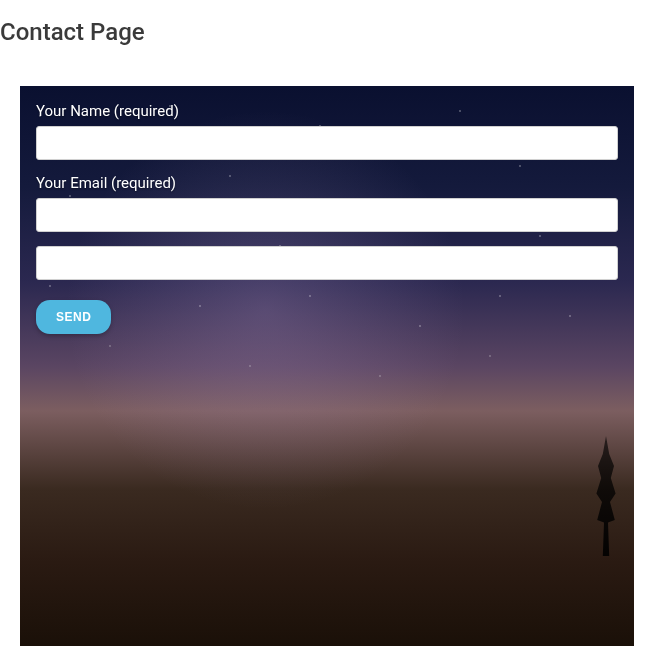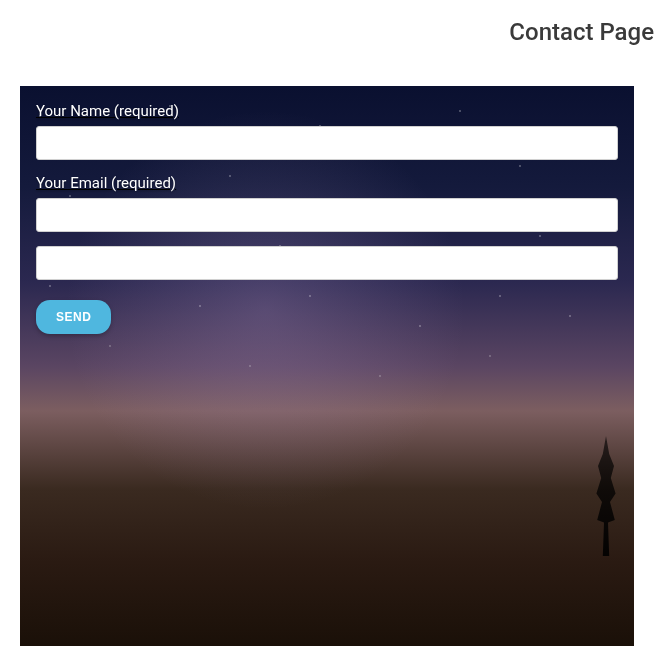--- a/index.html
+++ b/index.html
@@ -4,21 +4,21 @@
 <style>
   * { box-sizing: border-box; margin: 0; padding: 0; }
   body {
     font-family: -apple-system, BlinkMacSystemFont, "Segoe UI", Roboto, "Helvetica Neue", Arial, sans-serif;
     background: #ffffff;
     width: 654px;
     height: 671px;
     overflow: hidden;
   }
   .page-title {
-    text-align: right;
+    text-align: left;
     font-size: 24px;
     font-weight: 500;
     color: #3a3a3a;
     margin-top: 18px;
     margin-bottom: 40px;
   }
   .form-container {
     margin: 0 20px 20px 20px;
     padding: 16px 16px 27px 16px;
     position: relative;
@@ -28,21 +28,20 @@
         #0a1030 0%,
         #141a3c 18%,
         #2b2850 35%,
         #5a4562 50%,
         #7c5e60 58%,
         #3a2a20 72%,
         #2a1a12 85%,
         #1a1008 100%);
     background-color: #0a1030;
     min-height: 560px;
-    text-decoration: underline;
   }
   
   .form-container::before,
   .form-container::after {
     content: "";
     position: absolute;
     top: 0; left: 0; right: 0; bottom: 0;
     pointer-events: none;
   }
   .form-container::before {

